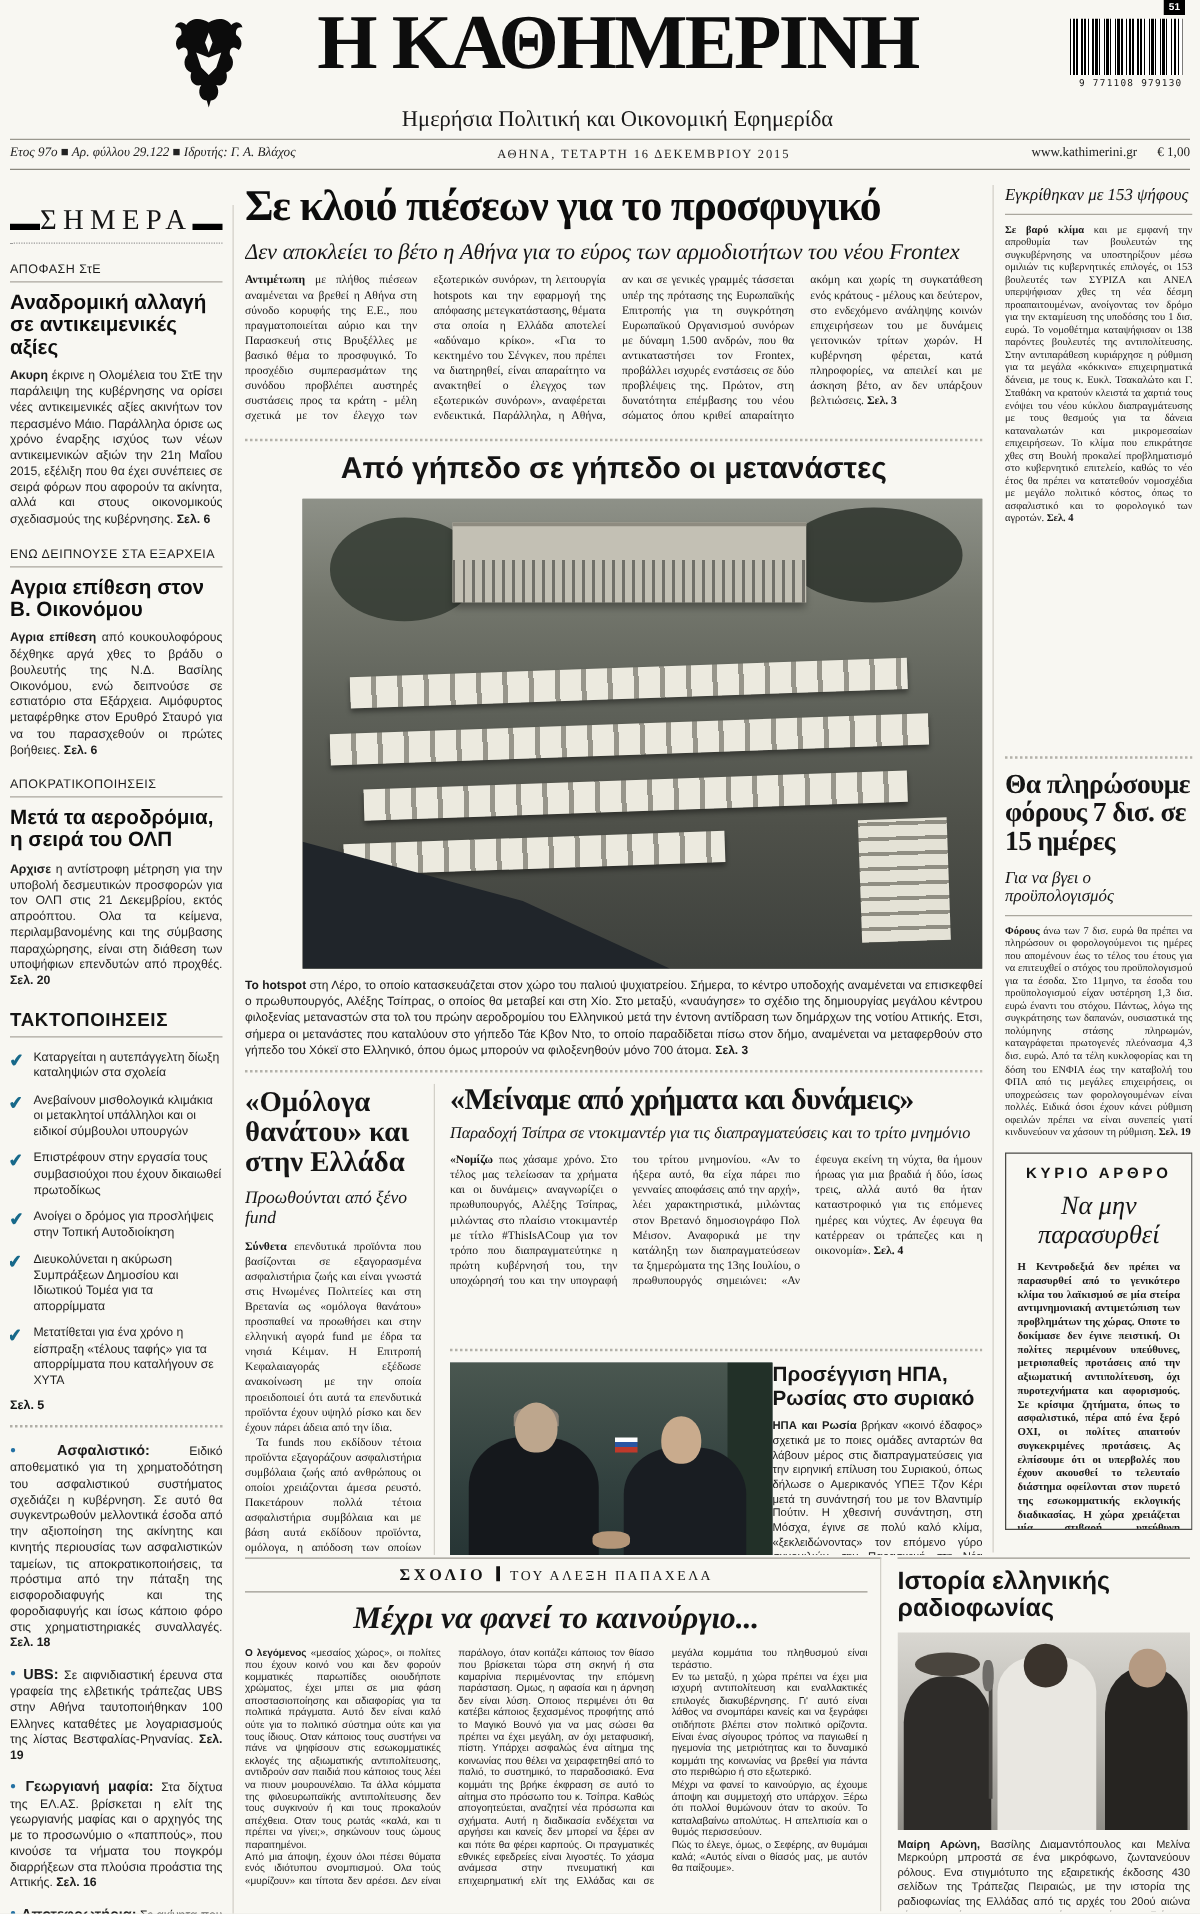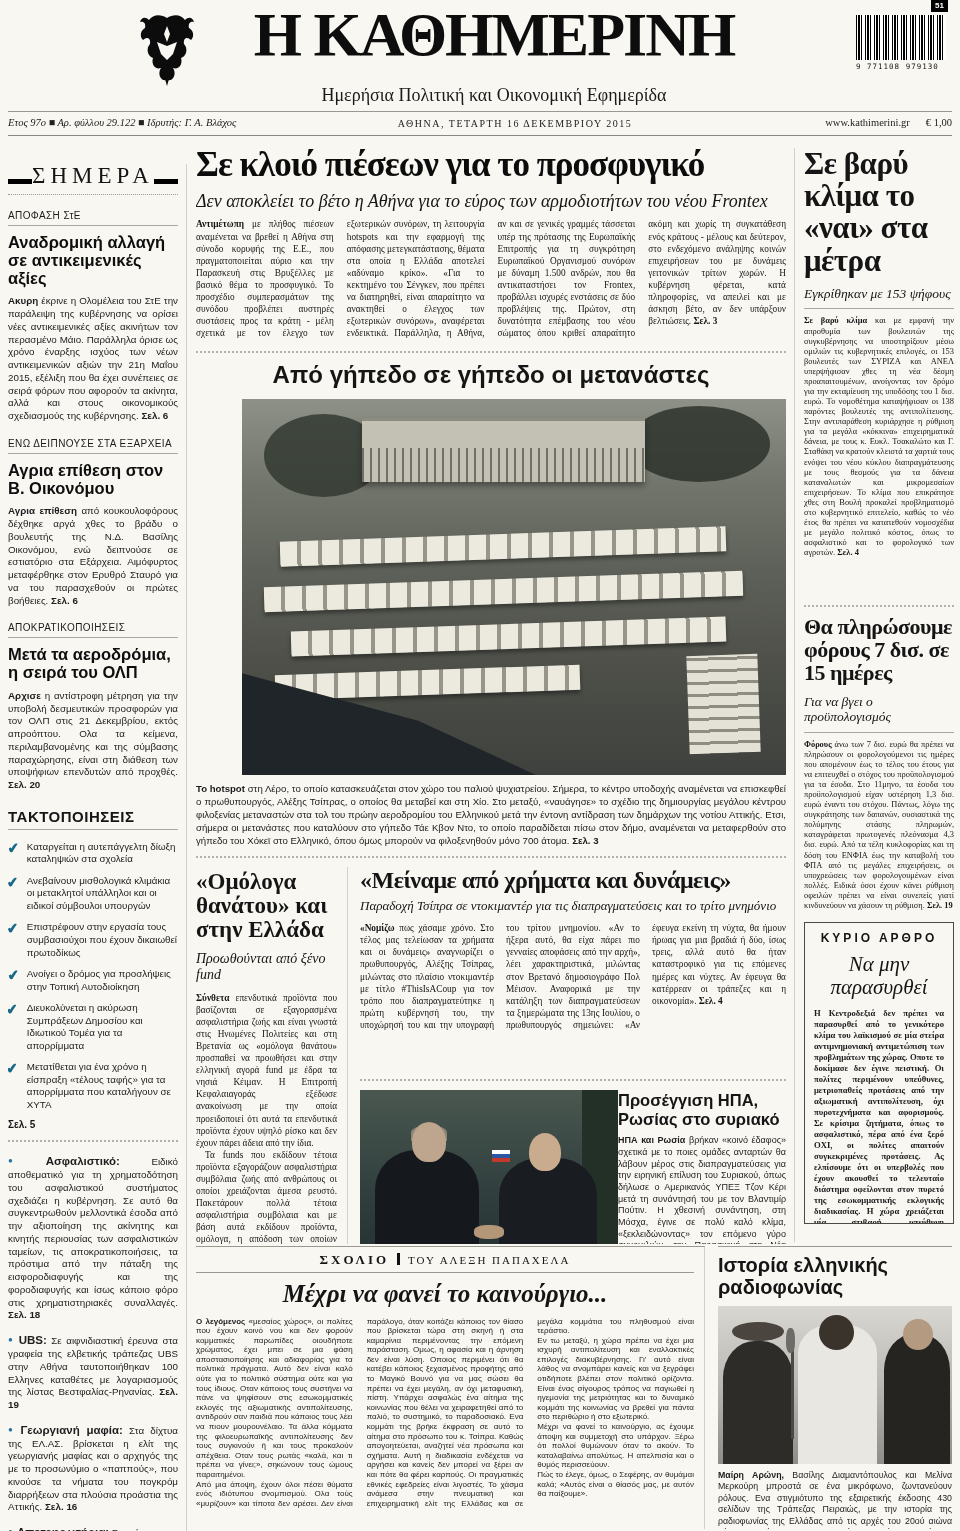--- a/index.html
+++ b/index.html
@@ -11,21 +11,21 @@
   .eagle { position:absolute; left:136px; top:12px; width:62px; height:80px; }
   .mh-title { position:absolute; left:198px; top:2px; width:592px; text-align:center;
               font:bold 62px/1.05 "Liberation Serif",serif; letter-spacing:-2px; color:#0d0d0d; }
   .mh-tag { position:absolute; left:198px; top:86px; width:592px; text-align:center;
             font:18px/1.1 "Liberation Serif",serif; color:#1a1a1a; }
   .bc-wrap { position:absolute; right:12px; top:0; width:100px; height:88px; }
   .bc-code { position:absolute; right:0; top:0; background:#000; color:#fff;
              font:bold 8px/12px "Liberation Sans",sans-serif; padding:0 4px; }
   .bc-bars { position:absolute; right:2px; top:15px; width:90px; height:45px;
              background:repeating-linear-gradient(90deg,#000 0 1px,#fff 1px 2px,#000 2px 4px,#fff 4px 5px,#000 5px 6px,#fff 6px 9px); }
-  .bc-num { position:absolute; right:2px; top:63px; width:90px; text-align:left;
+  .bc-num { position:absolute; right:2px; top:63px; width:90px; text-align:right;
             font:7.5px/1 "DejaVu Sans Mono",monospace; letter-spacing:1px; }
   .dateline { position:absolute; left:8px; right:8px; top:111px; height:25px;
               border-top:1px solid #9a988f; border-bottom:1px solid #8a887f;
               display:flex; align-items:center; font:italic 10.5px/1 "Liberation Serif",serif; color:#222; }
   .dl-left { width:300px; }
   .dl-center { flex:1; text-align:center; letter-spacing:1.5px; font-style:normal; font-size:10px; }
   .dl-right { width:230px; text-align:right; display:flex; justify-content:flex-end; gap:16px; font-style:normal; }
 
   
   .sidebar { position:absolute; left:8px; top:164px; width:179px; height:1380px;
@@ -338,21 +338,20 @@
     </div>
     <p class="sb-body">
       <span class="bld">Μαίρη Αρώνη,</span>
       <span>Βασίλης Διαμαντόπουλος και Μελίνα Μερκούρη μπροστά σε ένα μικρόφωνο, ζωντανεύουν ρόλους. Ενα στιγμιότυπο της εξαιρετικής έκδοσης 430 σελίδων της Τράπεζας Πειραιώς, με την ιστορία της ραδιοφωνίας της Ελλάδας από τις αρχές του 20ού αιώνα μέχρι τις μέρες μας, την οποία υπογράφει ο Γιώργος Χατζηδάκης.</span>
       
     </p>
   </div>
 
   <div class="rightcol">
     <div class="rc-art rc1">
-      <h2>Σε βαρύ κλίμα το «ναι» στα μέτρα</h2>
       <div class="deck">Εγκρίθηκαν με 153 ψήφους</div>
       <p class="rc-body">
         <span class="bld">Σε βαρύ κλίμα</span>
         <span>και με εμφανή την απροθυμία των βουλευτών της συγκυβέρνησης να υποστηρίξουν μέσω ομιλιών τις κυβερνητικές επιλογές, οι 153 βουλευτές των ΣΥΡΙΖΑ και ΑΝΕΛ υπερψήφισαν χθες τη νέα δέσμη προαπαιτουμένων, ανοίγοντας τον δρόμο για την εκταμίευση της υποδόσης του 1 δισ. ευρώ. Το νομοθέτημα καταψήφισαν οι 138 παρόντες βουλευτές της αντιπολίτευσης. Στην αντιπαράθεση κυριάρχησε η ρύθμιση για τα μεγάλα «κόκκινα» επιχειρηματικά δάνεια, με τους κ. Ευκλ. Τσακαλώτο και Γ. Σταθάκη να κρατούν κλειστά τα χαρτιά τους ενόψει του νέου κύκλου διαπραγμάτευσης με τους θεσμούς για τα δάνεια καταναλωτών και μικρομεσαίων επιχειρήσεων. Το κλίμα που επικράτησε χθες στη Βουλή προκαλεί προβληματισμό στο κυβερνητικό επιτελείο, καθώς το νέο έτος θα πρέπει να κατατεθούν νομοσχέδια με μεγάλο πολιτικό κόστος, όπως το ασφαλιστικό και το φορολογικό των αγροτών.</span>
         <span class="pg">Σελ. 4</span>
       </p>
     </div>
     <div class="dot-sep"></div>
     <div class="rc-art rc2">
       <h2>Θα πληρώσουμε φόρους 7 δισ. σε 15 ημέρες</h2>

